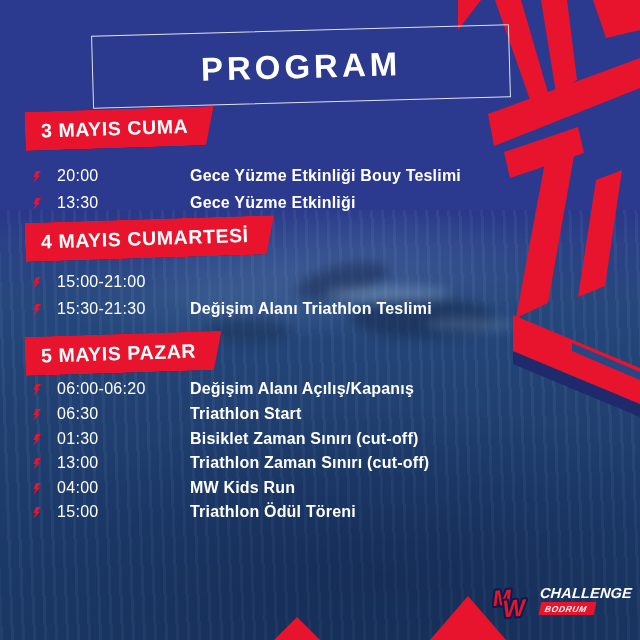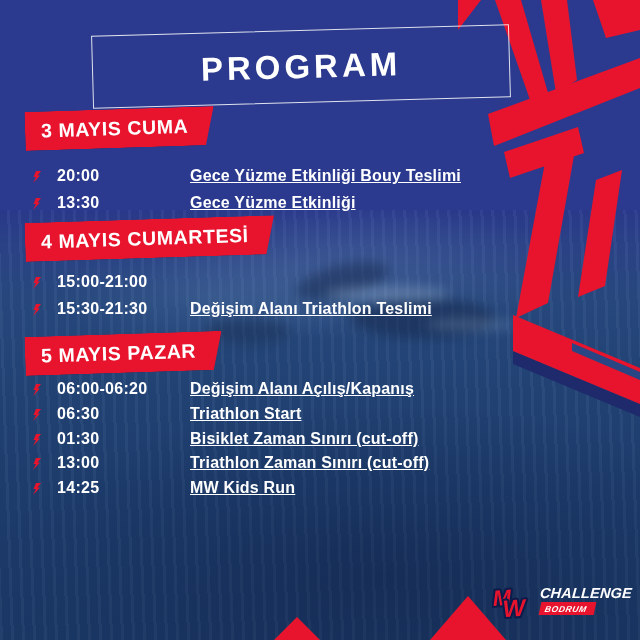--- a/index.html
+++ b/index.html
@@ -39,22 +39,22 @@
   .banner{position:absolute;left:25px;height:39px;background:var(--red,#e8142d);
     transform:rotate(-1.8deg);transform-origin:left center;
     clip-path:polygon(0 0,100% 0,calc(100% - 9px) 100%,0 100%);
     padding:0 26px 0 16px;display:inline-block;
     box-shadow:0 3px 5px rgba(10,15,50,.35);}
   .banner span{color:#fff;font-size:19.5px;font-weight:bold;letter-spacing:.6px;line-height:39px;white-space:nowrap;}
 
   
   .row{position:absolute;left:0;width:640px;height:27px;}
   .row .bullet{position:absolute;left:32px;top:7px;width:10px;height:12px;}
-  .row .time{position:absolute;left:57px;top:3px;color:#fff;font-size:16px;font-weight:bold;letter-spacing:.3px;white-space:nowrap;}
-  .row .desc{position:absolute;left:190px;top:3px;color:#fff;font-size:16px;font-weight:bold;letter-spacing:.2px;white-space:nowrap;text-decoration:underline;}
+  .row .time{position:absolute;left:57px;top:3px;color:#fff;font-size:16px;font-weight:normal;letter-spacing:.3px;white-space:nowrap;}
+  .row .desc{position:absolute;left:190px;top:3px;color:#fff;font-size:16px;font-weight:bold;letter-spacing:.2px;white-space:nowrap;}
 
   
   .logo{position:absolute;left:492px;top:581px;display:flex;align-items:flex-start;gap:4px;}
   .logo-text{display:flex;flex-direction:column;align-items:flex-start;margin-top:4px;}
   .challenge{color:#fff;font-size:14.5px;font-weight:bold;font-style:italic;letter-spacing:.2px;transform:skewX(-4deg);}
   .bodrum{display:inline-block;background:var(--red,#e8142d);color:#fff;font-size:8.5px;
     font-weight:bold;font-style:italic;letter-spacing:.6px;padding:1.5px 8px 1.5px 5px;
     transform:skewX(-12deg);margin-top:1px;}
 </style>
 </head>
@@ -153,22 +153,29 @@
     <svg class="bullet" viewBox="0 0 10 12">
         <polygon fill="#e8142d" points="4,0 9,0 5.5,4.5 8,4.5 1,12 4,6 1.5,6"></polygon>
       </svg>
     <span class="time">13:00</span>
     <span class="desc">Triathlon Zaman Sınırı (cut-off)</span>
   </div>
   <div class="row" style="top:476px">
     <svg class="bullet" viewBox="0 0 10 12">
         <polygon fill="#e8142d" points="4,0 9,0 5.5,4.5 8,4.5 1,12 4,6 1.5,6"></polygon>
       </svg>
-    <span class="time">14:25</span>
+    <span class="time">04:00</span>
     <span class="desc">MW Kids Run</span>
+  </div>
+  <div class="row" style="top:500px">
+    <svg class="bullet" viewBox="0 0 10 12">
+        <polygon fill="#e8142d" points="4,0 9,0 5.5,4.5 8,4.5 1,12 4,6 1.5,6"></polygon>
+      </svg>
+    <span class="time">15:00</span>
+    <span class="desc">Triathlon Ödül Töreni</span>
   </div>
 
   <div class="logo">
     <svg width="44" height="40" viewBox="0 0 48 42">
       <g transform="rotate(-4 24 21)" font-family="Liberation Sans, sans-serif" font-style="italic" font-weight="bold" stroke="#0d1b4b" stroke-width="4.5" stroke-linejoin="round" paint-order="stroke" fill="#e8142d">
         <text x="1" y="25" font-size="24">M</text>
         <text x="11" y="38" font-size="26">W</text>
       </g>
     </svg>
     <div class="logo-text">

